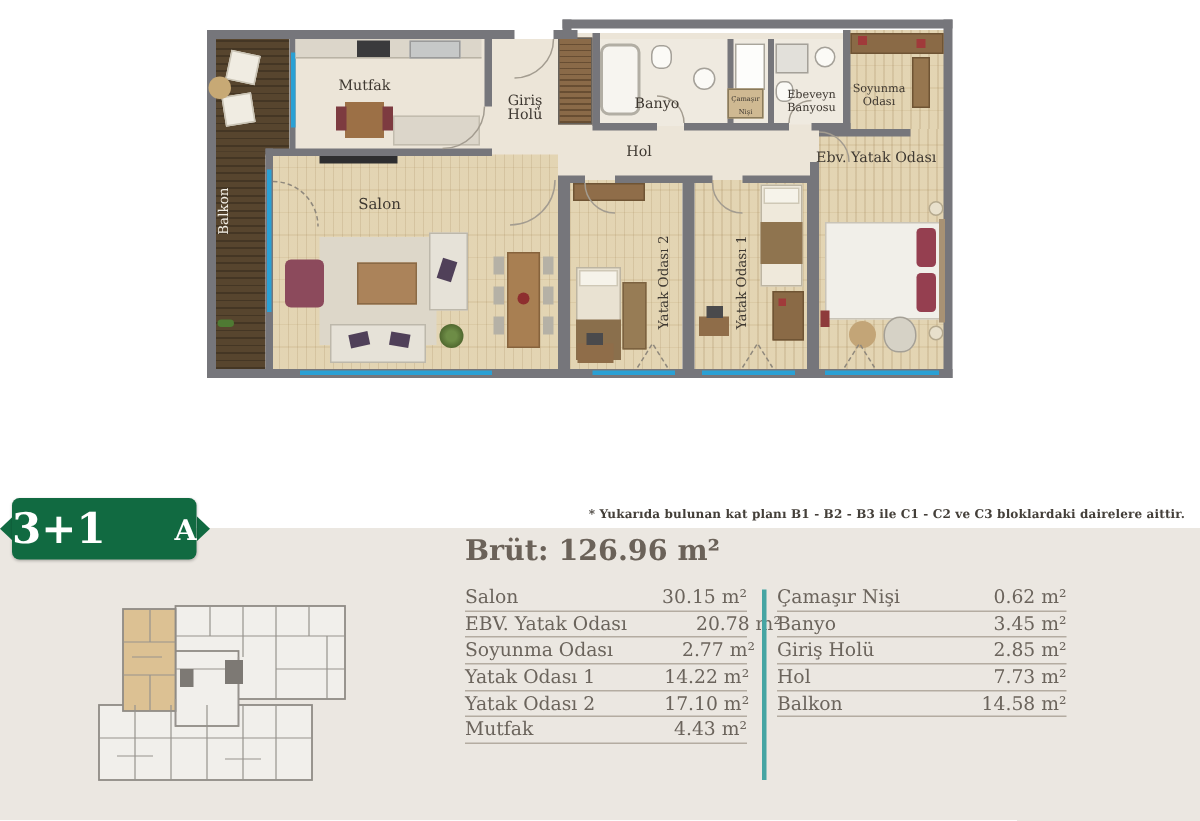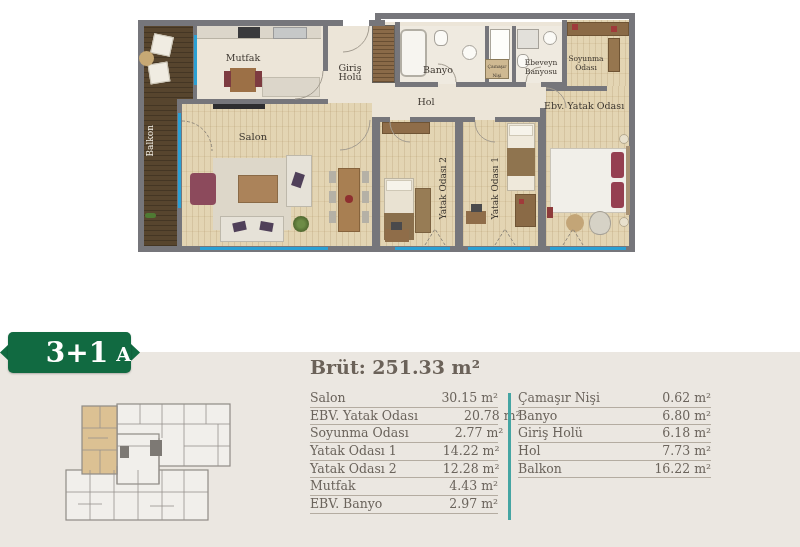--- a/index.html
+++ b/index.html
@@ -14,21 +14,21 @@
   .col{position:absolute;top:390px;}
   .col-left{left:310px;width:188px;}
   .col-right{left:518px;width:193px;}
   .row{display:flex;justify-content:space-between;align-items:baseline;height:17.7px;box-sizing:border-box;border-bottom:1px solid #b4aca1;font-size:12.5px;color:#6b645c;padding-bottom:2px;}
   .row .nm{white-space:nowrap;}
   .row .vl{white-space:nowrap;margin-left:46px;}
   .divider{position:absolute;left:508px;top:393px;width:3px;height:127px;background:#45a5a3;}
 
   
   .badge{position:absolute;left:0;top:331px;width:142px;height:43px;}
-  .badge .body{position:absolute;left:8px;top:1px;width:123px;height:41px;background:#116a41;border-radius:5px;box-shadow:0 1px 2px rgba(0,0,0,.25);display:flex;align-items:center;justify-content:flex-end;gap:8px;}
+  .badge .body{position:absolute;left:8px;top:1px;width:123px;height:41px;background:#116a41;border-radius:5px;box-shadow:0 1px 2px rgba(0,0,0,.25);display:flex;align-items:center;justify-content:space-between;gap:8px;}
   .badge .tail{position:absolute;top:13px;width:9px;height:17px;background:#116a41;}
   .badge .tail.l{left:0;clip-path:polygon(100% 0,100% 100%,0 50%);}
   .badge .tail.r{left:131px;clip-path:polygon(0 0,0 100%,100% 50%);}
   .badge .big{color:#fff;font-weight:bold;font-size:28px;line-height:1;}
   .badge .small{color:#fff;font-weight:bold;font-size:19px;line-height:1;padding-top:4px;}
 
   .keyplan{position:absolute;left:58px;top:394px;}
 
   
   .plan{position:absolute;left:138px;top:13px;width:500px;height:242px;}
@@ -204,20 +204,21 @@
     <div class="lbl c xs" style="left:347px;top:46px;width:22px;height:16px;background:#cfb992;border:1px solid #8a7a5a;padding-top:2px;">Çamaşır Nişi</div>
     <div class="lbl c sm" style="left:380px;top:45px;width:46px;">Ebeveyn Banyosu</div>
     <div class="lbl c sm" style="left:428px;top:41px;width:40px;">Soyunma Odası</div>
     <div class="lbl c" style="left:276px;top:84px;width:24px;">Hol</div>
     <div class="lbl" style="left:406px;top:87px;">Ebv. Yatak Odası</div>
     <div class="lbl c" style="left:92px;top:119px;width:46px;font-size:10px;">Salon</div>
     <div class="lbl v" style="left:300px;top:144px;">Yatak Odası 2</div>
     <div class="lbl v" style="left:352px;top:144px;">Yatak Odası 1</div>
   </div>
 
+  <div class="note">* Yukarıda bulunan kat planı B1 - B2 - B3 ile C1 - C2 ve C3 bloklardaki dairelere aittir.</div>
 
   <div class="panel"></div>
 
   <div class="badge">
     <div class="tail l"></div>
     <div class="tail r"></div>
     <div class="body">
       <span class="big">3+1</span>
       <span class="small">A</span>
     </div>
@@ -235,71 +236,67 @@
       <path d="M59,30 h113 M82,10 v20 M104,10 v34 M126,10 v62 M148,10 v20 M160,30 v42 M59,52 h45 M126,52 h46"></path>
       <path d="M8,98 h142 M32,76 v50 M56,76 v50 M80,76 v50 M104,76 v50 M126,76 v50 M20,110 h24 M92,112 h24"></path>
       <path d="M59,72 v18 M101,44 v46"></path>
     </g>
     <g fill="#7d7974">
       <rect x="92" y="46" width="12" height="16"></rect>
       <rect x="62" y="52" width="9" height="12"></rect>
     </g>
   </svg>
 
-  <div class="summary-title">Brüt: 251.33 m²</div>
+  <div class="summary-title">Brüt: 126.96 m²</div>
 
   <div class="col col-left">
     <div class="row">
         <span class="nm">Salon</span>
         <span class="vl">30.15 m²</span>
       </div>
     <div class="row">
         <span class="nm">EBV. Yatak Odası</span>
         <span class="vl">20.78 m²</span>
       </div>
     <div class="row">
         <span class="nm">Soyunma Odası</span>
         <span class="vl">2.77 m²</span>
       </div>
     <div class="row">
         <span class="nm">Yatak Odası 1</span>
         <span class="vl">14.22 m²</span>
       </div>
     <div class="row">
         <span class="nm">Yatak Odası 2</span>
-        <span class="vl">12.28 m²</span>
+        <span class="vl">17.10 m²</span>
       </div>
     <div class="row">
         <span class="nm">Mutfak</span>
         <span class="vl">4.43 m²</span>
       </div>
-    <div class="row">
-        <span class="nm">EBV. Banyo</span>
-        <span class="vl">2.97 m²</span>
-      </div>
   </div>
 
   <div class="divider"></div>
 
   <div class="col col-right">
     <div class="row">
         <span class="nm">Çamaşır Nişi</span>
         <span class="vl">0.62 m²</span>
       </div>
     <div class="row">
         <span class="nm">Banyo</span>
-        <span class="vl">6.80 m²</span>
+        <span class="vl">3.45 m²</span>
       </div>
     <div class="row">
         <span class="nm">Giriş Holü</span>
-        <span class="vl">6.18 m²</span>
+        <span class="vl">2.85 m²</span>
       </div>
     <div class="row">
         <span class="nm">Hol</span>
         <span class="vl">7.73 m²</span>
       </div>
     <div class="row">
         <span class="nm">Balkon</span>
-        <span class="vl">16.22 m²</span>
+        <span class="vl">14.58 m²</span>
       </div>
   </div>
 
 </div>
 
 </body></html>

